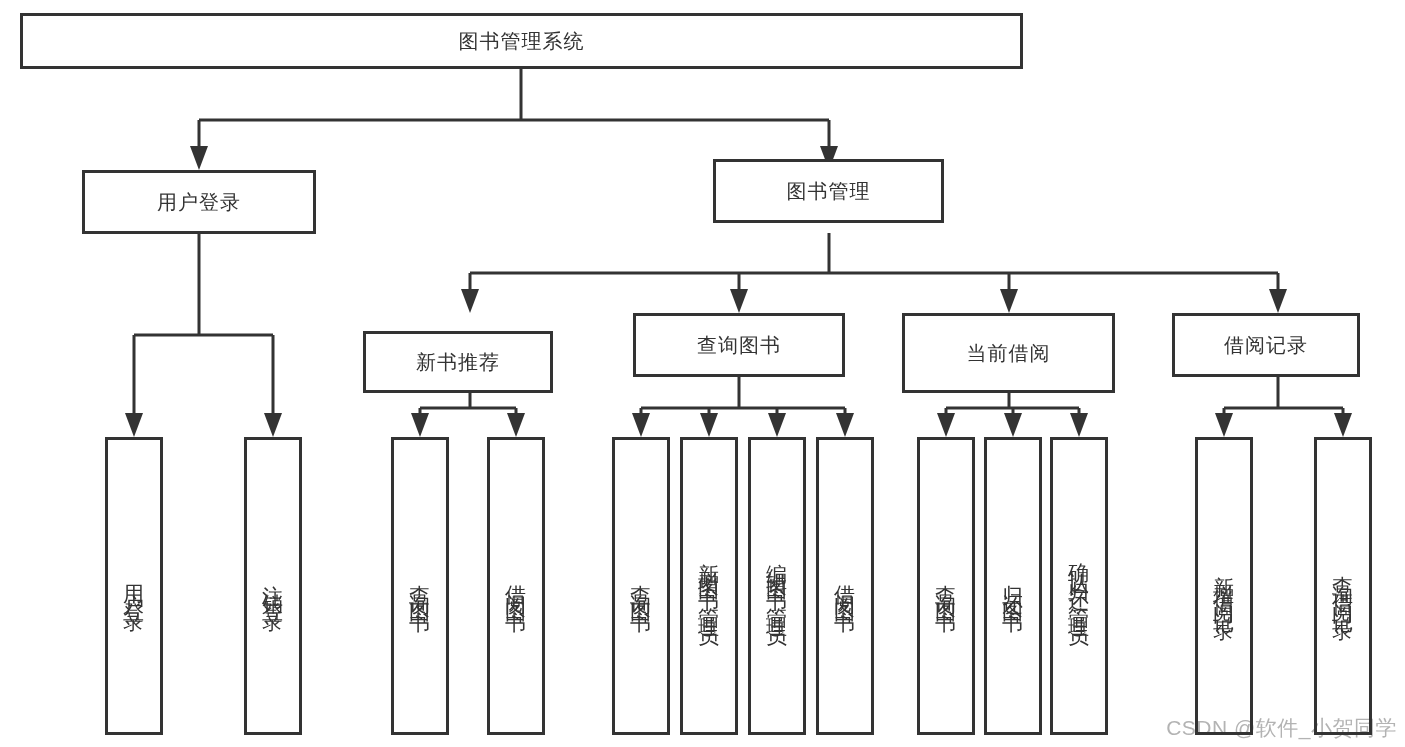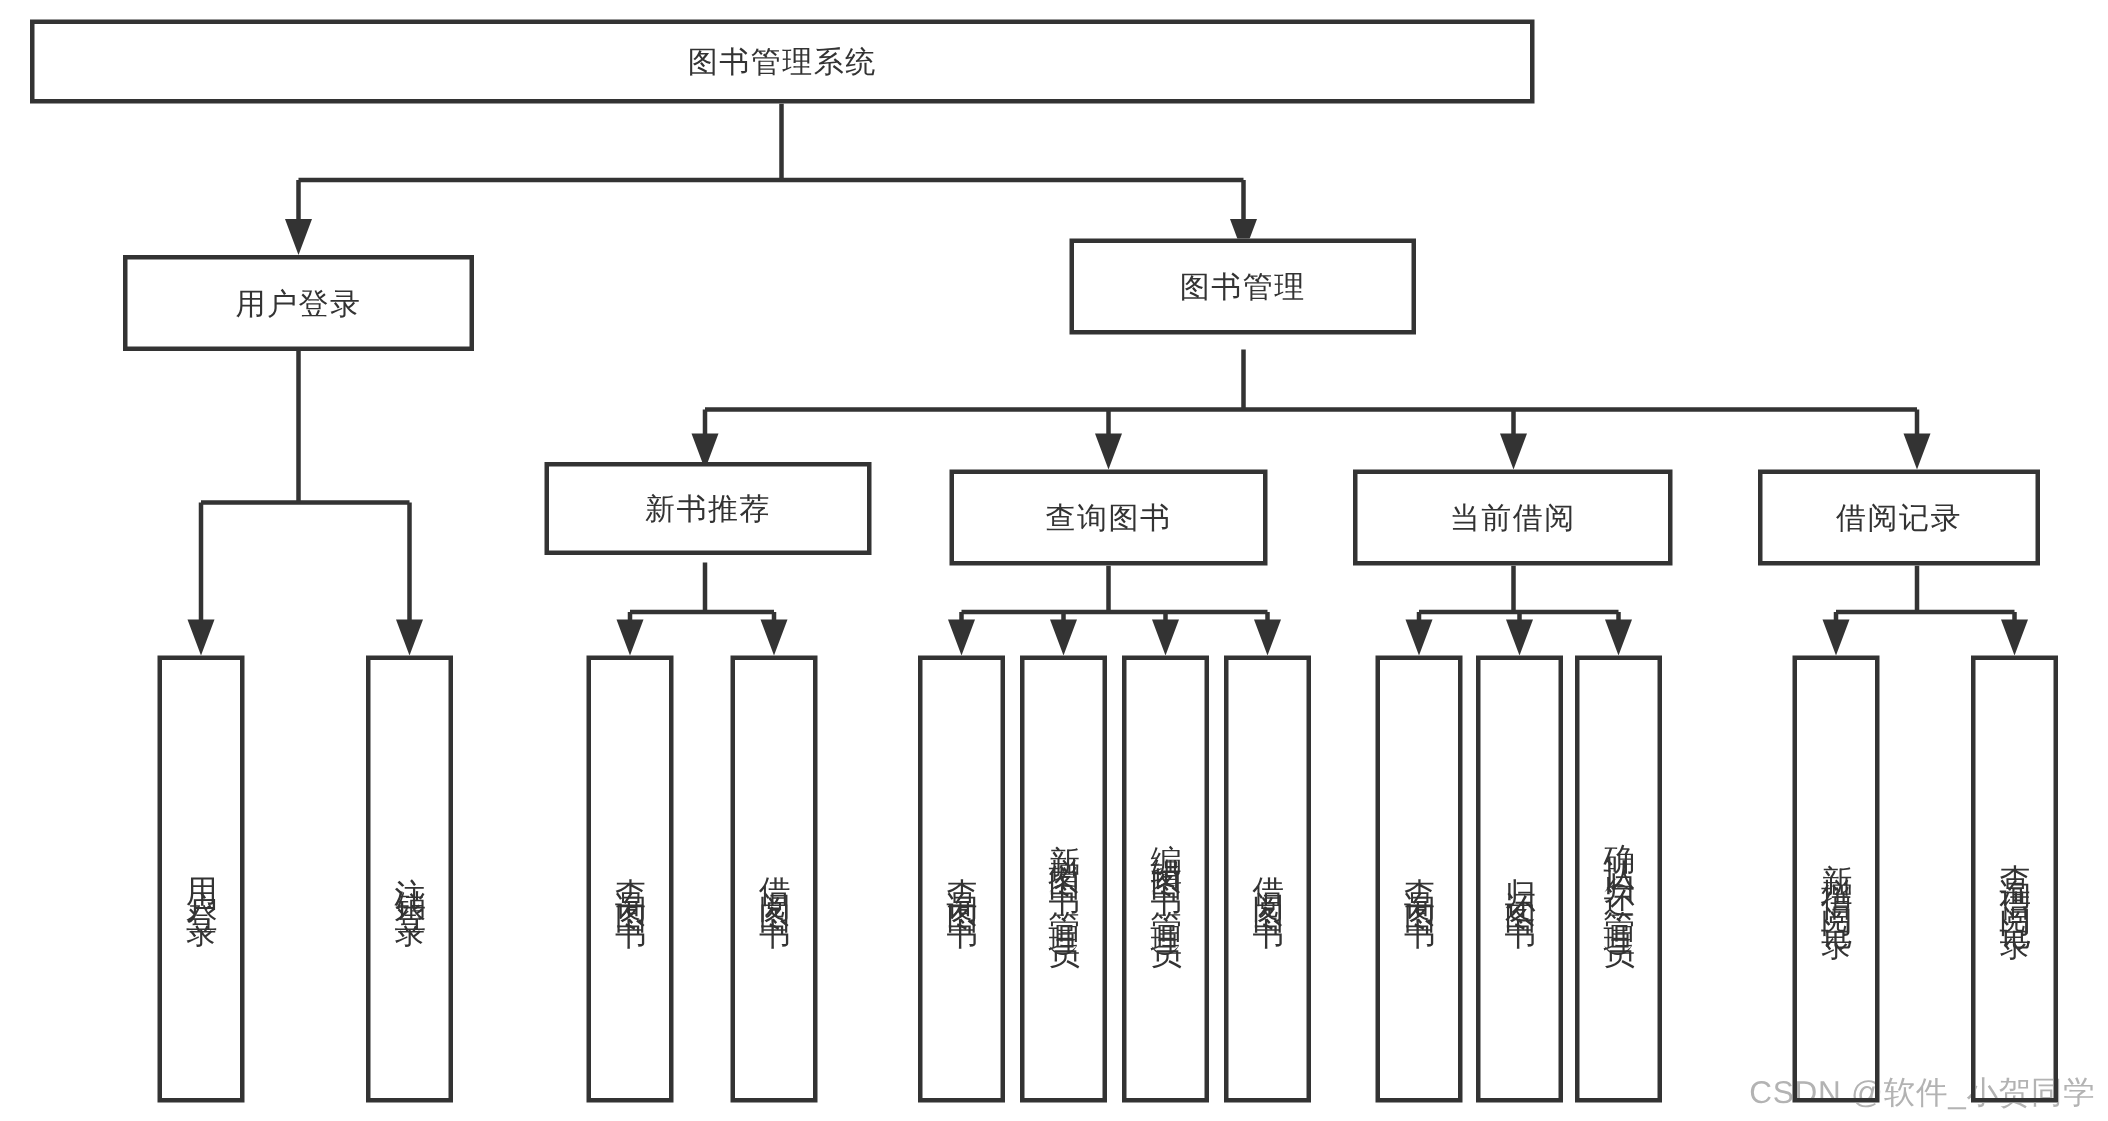--- a/index.html
+++ b/index.html
@@ -116,27 +116,27 @@
     <span class="hlabel">图书管理系统</span>
   </div>
 
   <div class="box" style="left:82px;top:170px;width:234px;height:64px">
     <span class="hlabel">用户登录</span>
   </div>
   <div class="box" style="left:713px;top:159px;width:231px;height:64px">
     <span class="hlabel">图书管理</span>
   </div>
 
-  <div class="box" style="left:363px;top:308px;width:218px;height:62px">
+  <div class="box" style="left:363px;top:331px;width:190px;height:62px">
     <span class="hlabel">新书推荐</span>
   </div>
   <div class="box" style="left:633px;top:313px;width:212px;height:64px">
     <span class="hlabel">查询图书</span>
   </div>
-  <div class="box" style="left:902px;top:313px;width:213px;height:64px">
+  <div class="box" style="left:902px;top:313px;width:213px;height:80px">
     <span class="hlabel">当前借阅</span>
   </div>
   <div class="box" style="left:1172px;top:313px;width:188px;height:64px">
     <span class="hlabel">借阅记录</span>
   </div>
 
   <div class="box" style="left:105px;top:437px;width:58px;height:298px">
     <span class="vtext">用户登录</span>
   </div>
   <div class="box" style="left:244px;top:437px;width:58px;height:298px">

